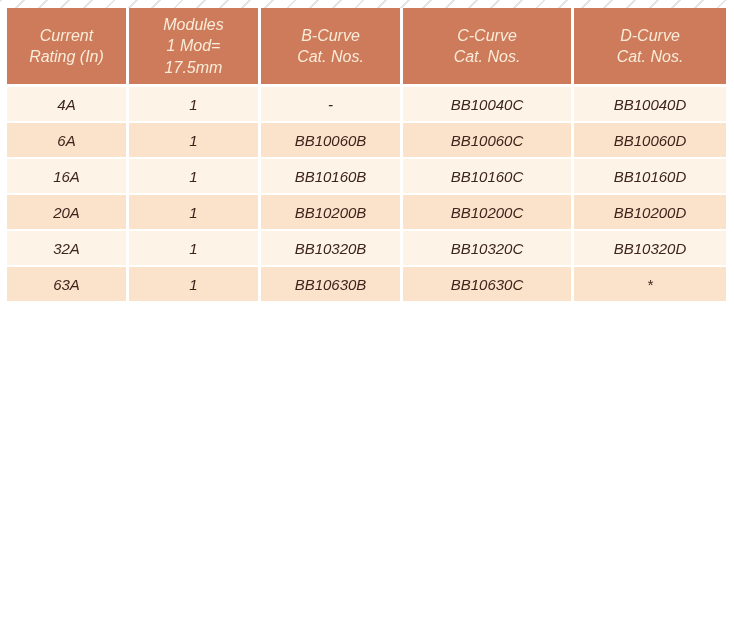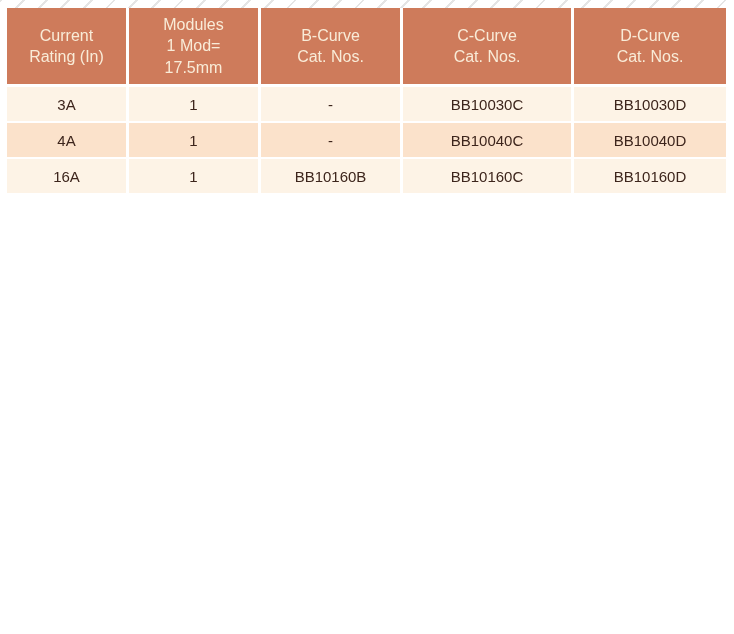--- a/index.html
+++ b/index.html
@@ -26,20 +26,21 @@
       rgba(160,160,160,0.28) 0 2px,
       rgba(255,255,255,0) 2px 16px
     );
   }
   table.catalog {
     border-collapse: separate;
     border-spacing: 0;
     table-layout: fixed;
     width: 719px;
     margin: 8px 0 0 7px;
+    font-style: italic;
   }
   col.c1 { width: 122px; }
   col.c2 { width: 132px; }
   col.c3 { width: 142px; }
   col.c4 { width: 171px; }
   col.c5 { width: 152px; }
   th {
     background: var(--header-bg);
     color: var(--header-text);
     height: 79px;
@@ -98,34 +99,55 @@
 Cat. Nos.</span>
         </th>
       <th>
           <span class="hlabel">D-Curve
 Cat. Nos.</span>
         </th>
     </tr>
   </thead>
   <tbody>
     <tr>
-      <td>3A</td>
-      <td>1</td>
-      <td>-</td>
-      <td>BB10030C</td>
-      <td>BB10030D</td>
-    </tr>
-    <tr>
       <td>4A</td>
       <td>1</td>
       <td>-</td>
       <td>BB10040C</td>
       <td>BB10040D</td>
+    </tr>
+    <tr>
+      <td>6A</td>
+      <td>1</td>
+      <td>BB10060B</td>
+      <td>BB10060C</td>
+      <td>BB10060D</td>
     </tr>
     <tr>
       <td>16A</td>
       <td>1</td>
       <td>BB10160B</td>
       <td>BB10160C</td>
       <td>BB10160D</td>
     </tr>
+    <tr>
+      <td>20A</td>
+      <td>1</td>
+      <td>BB10200B</td>
+      <td>BB10200C</td>
+      <td>BB10200D</td>
+    </tr>
+    <tr>
+      <td>32A</td>
+      <td>1</td>
+      <td>BB10320B</td>
+      <td>BB10320C</td>
+      <td>BB10320D</td>
+    </tr>
+    <tr>
+      <td>63A</td>
+      <td>1</td>
+      <td>BB10630B</td>
+      <td>BB10630C</td>
+      <td>*</td>
+    </tr>
   </tbody>
 </table>
 
 </body></html>

